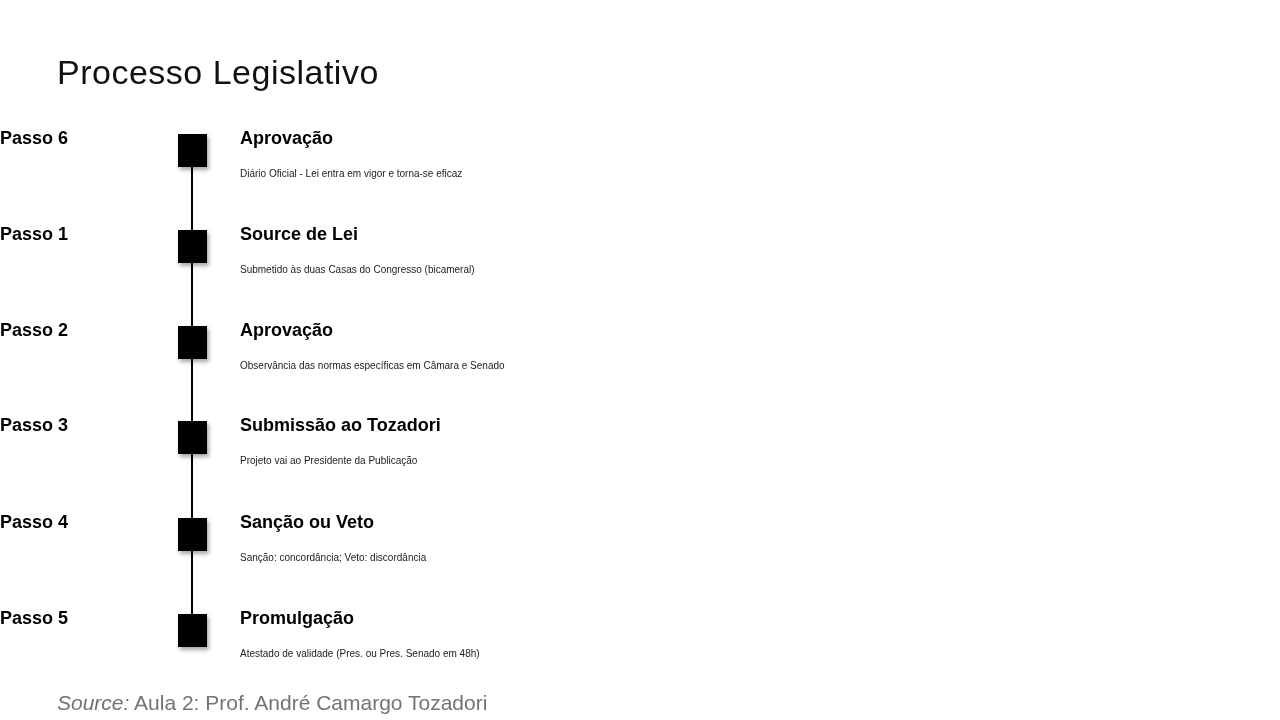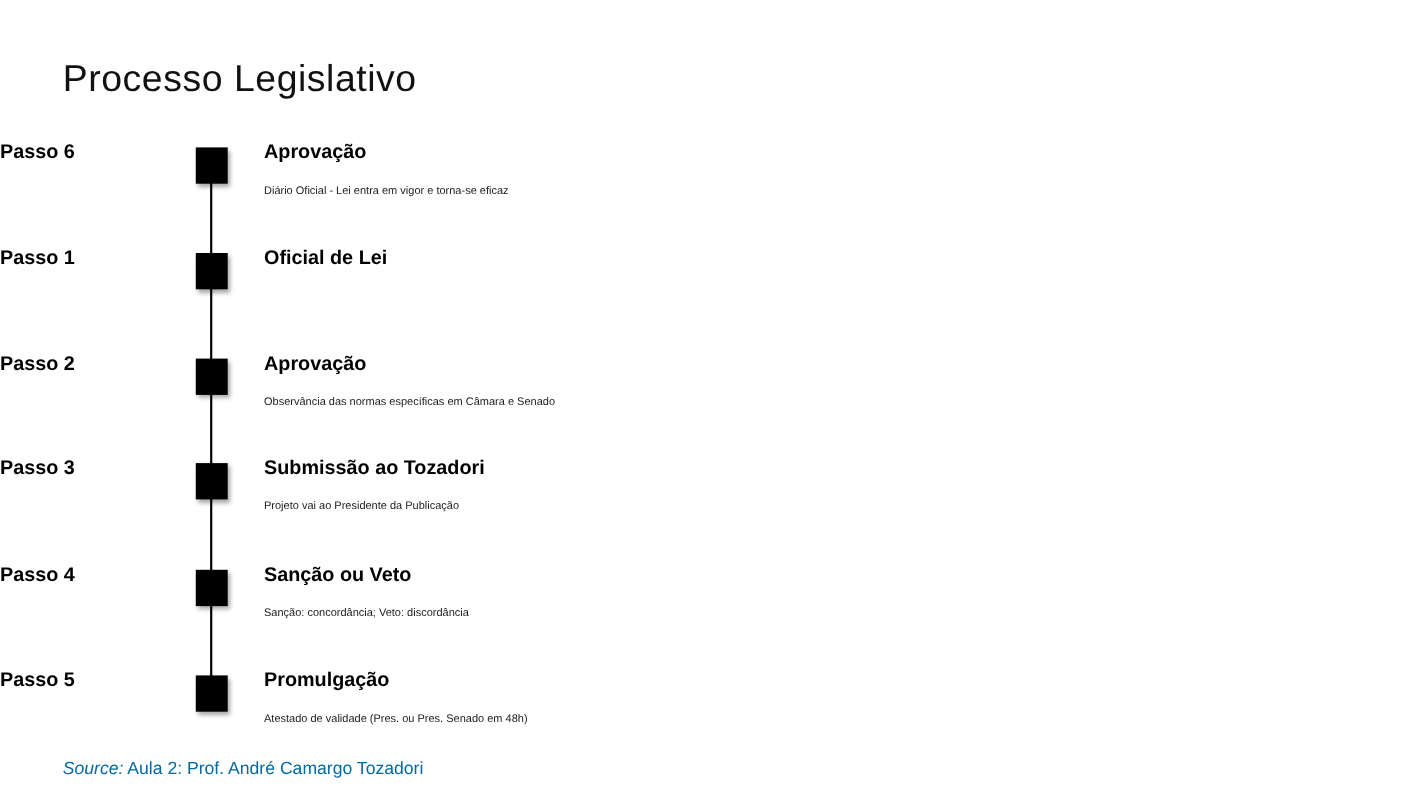--- a/index.html
+++ b/index.html
@@ -87,42 +87,43 @@
     top: 46px;
     font-size: 10px;
     font-weight: 400;
     color: #1c1c1c;
     white-space: nowrap;
   }
   .source-line {
     position: absolute;
     left: 57px;
     top: 691px;
-    font-size: 16px;
-    color: #0369a1;
+    font-size: 21px;
+    color: #737373;
     white-space: nowrap;
   }
   .source-prefix {
     font-style: italic;
   }
 </style>
 </head>
 <body>
 
 <div class="slide">
 
   <div class="slide-title">Processo Legislativo</div>
 
   <div class="timeline">
     <div class="timeline-line"></div>
 
     <div class="step">
       <div class="step-label">Passo 1</div>
       <div class="step-marker"></div>
-      <div class="step-title">Oficial de Lei</div>
+      <div class="step-title">Source de Lei</div>
+      <div class="step-desc">Submetido às duas Casas do Congresso (bicameral)</div>
     </div>
 
     <div class="step">
       <div class="step-label">Passo 2</div>
       <div class="step-marker"></div>
       <div class="step-title">Aprovação</div>
       <div class="step-desc">Observância das normas específicas em Câmara e Senado</div>
     </div>
 
     <div class="step">

